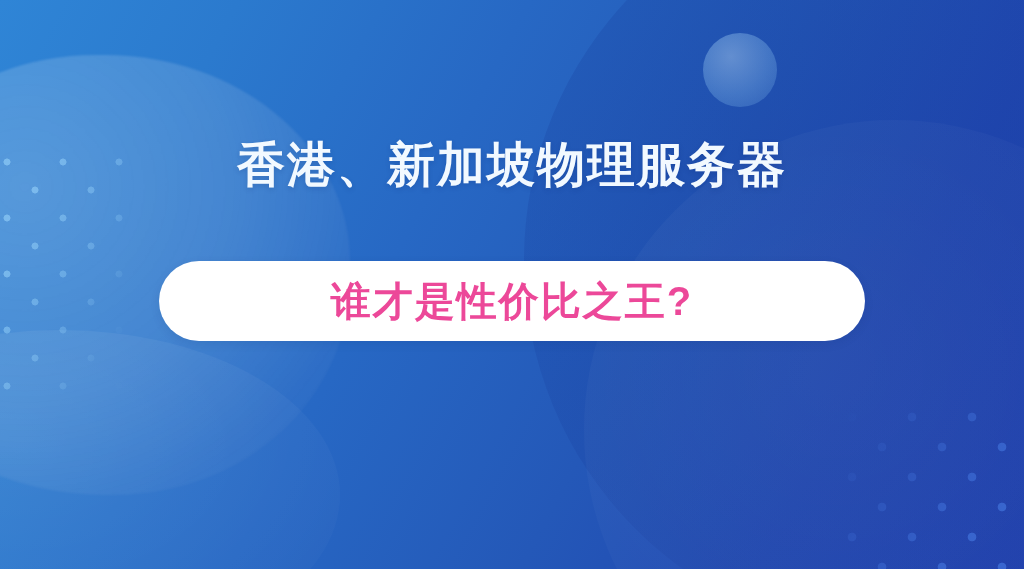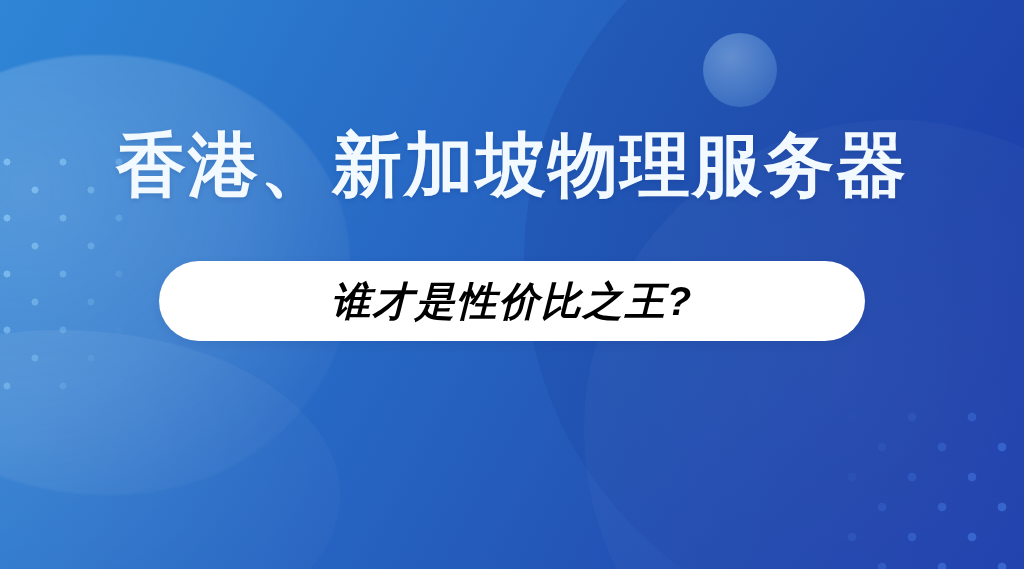--- a/index.html
+++ b/index.html
@@ -151,21 +151,21 @@
     display: flex;
     flex-direction: column;
     align-items: center;
     justify-content: flex-start;
   }
 
   .headline {
     width: 100%;
     text-align: center;
     color: #f2f9ff;
-    font-size: 70px;
+    font-size: 48px;
     line-height: 84px;
     font-weight: 700;
     letter-spacing: 2px;
     text-shadow: 0 2px 5px rgba(10,40,110,0.18);
     white-space: nowrap;
   }
 
   #headline-line-1 { margin-top: 123px; }
   #headline-line-2 { margin-top: 4px; }
 
@@ -175,27 +175,26 @@
     height: 80px;
     border-radius: 40px;
     background: #ffffff;
     display: flex;
     align-items: center;
     justify-content: center;
     box-shadow: 0 3px 10px rgba(10,35,100,0.10);
   }
 
   #cta-pill-label {
-    color: #000000;
+    color: #ec4899;
     font-size: 40px;
     font-weight: 700;
     letter-spacing: 2px;
     line-height: 40px;
     white-space: nowrap;
-    font-style: italic;
   }
 </style>
 </head>
 <body>
 
 <div id="banner">
 
   <div class="deco" id="blob-left"></div>
   <div class="deco" id="blob-left-bottom"></div>
   <div class="deco" id="blob-right-dark"></div>

